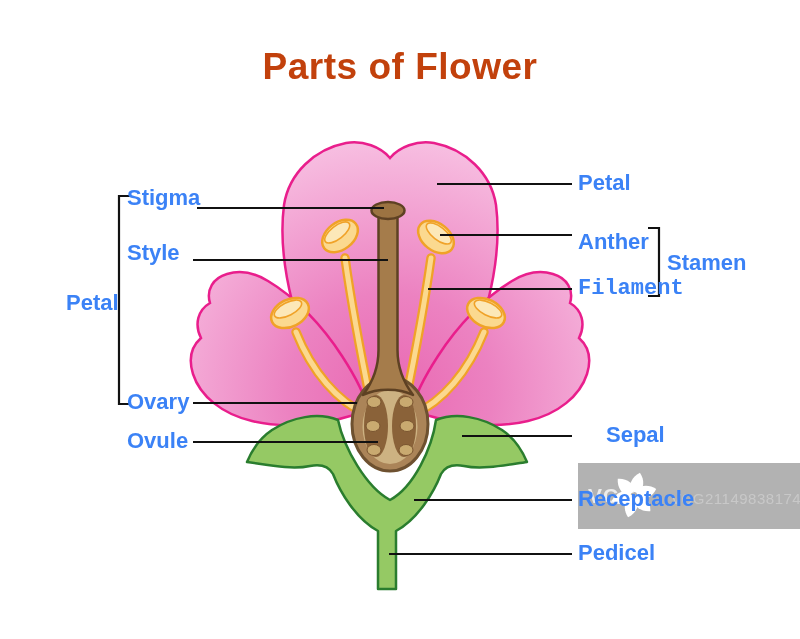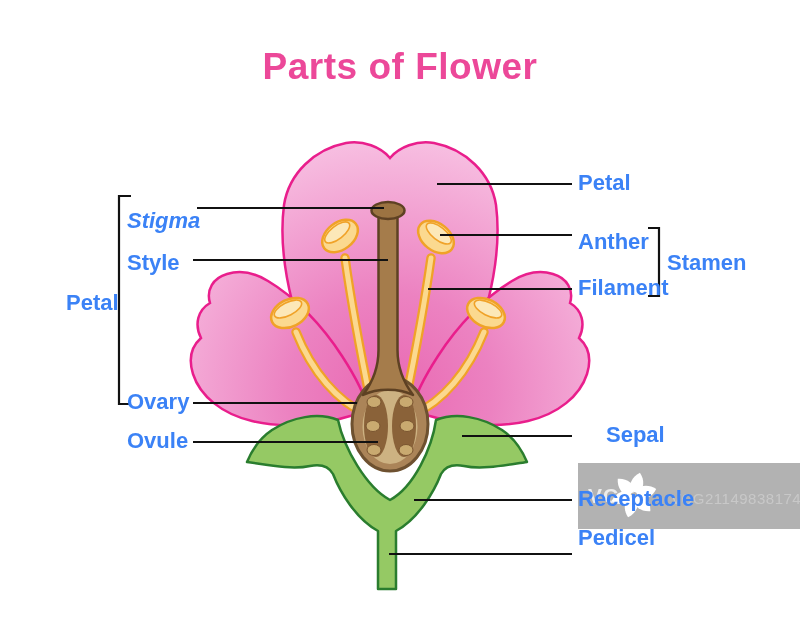--- a/index.html
+++ b/index.html
@@ -2,21 +2,21 @@
 <html><head>
 <meta charset="utf-8">
 <style>
   html,body{margin:0;padding:0;}
   body{
     width:800px;height:639px;position:relative;background:#ffffff;
     font-family:"Liberation Sans", sans-serif;overflow:hidden;
   }
   .title{
     position:absolute;left:0;right:0;top:46px;text-align:center;
-    font-size:37px;font-weight:700;color:#ec4899;letter-spacing:0.5px;
+    font-size:37px;font-weight:700;color:#c2410c;letter-spacing:0.5px;
   }
   .lbl{
     position:absolute;font-size:22px;font-weight:700;color:#3b82f6;
     white-space:nowrap;transform:translateY(-52%);z-index:30;
   }
   #diagram-svg{position:absolute;left:0;top:0;z-index:10;}
   .watermark{
     position:absolute;left:578px;top:463px;width:222px;height:66px;
     z-index:20;overflow:hidden;text-decoration:underline;
   }
@@ -146,24 +146,24 @@
       <path transform="rotate(135)" d="M 0 -23 C 7 -17 8 -8 4 -3 L -4 -3 C -8 -8 -7 -17 0 -23 Z"></path>
       <path transform="rotate(195)" d="M 0 -23 C 7 -17 8 -8 4 -3 L -4 -3 C -8 -8 -7 -17 0 -23 Z"></path>
       <path transform="rotate(255)" d="M 0 -23 C 7 -17 8 -8 4 -3 L -4 -3 C -8 -8 -7 -17 0 -23 Z"></path>
       <path transform="rotate(315)" d="M 0 -23 C 7 -17 8 -8 4 -3 L -4 -3 C -8 -8 -7 -17 0 -23 Z"></path>
     </g>
   </svg>
   <span class="wm-vcg">VCG</span>
   <span class="wm-id" style="color: rgb(200, 200, 200);">VCG211498381744</span>
 </div>
 
-<div class="lbl" style="left:127px;top:222px;font-style:italic;">Stigma</div>
-<div class="lbl" style="left:127px;top:264px;text-align:center;">Style</div>
+<div class="lbl" style="left:127px;top:199px;">Stigma</div>
+<div class="lbl" style="left:127px;top:254px;text-align:center;">Style</div>
 <div class="lbl" style="left:66px;top:304px;">Petal</div>
 <div class="lbl" style="left:127px;top:403px;">Ovary</div>
 <div class="lbl" style="left:127px;top:442px;">Ovule</div>
 <div class="lbl" style="left:578px;top:184px;">Petal</div>
 <div class="lbl" style="left:578px;top:243px;">Anther</div>
 <div class="lbl" style="left:667px;top:264px;">Stamen</div>
-<div class="lbl" style="left:578px;top:289px;">Filament</div>
+<div class="lbl" style="left:578px;top:289px;font-family:Liberation Mono, monospace;">Filament</div>
 <div class="lbl" style="left:578px;top:436px;margin-left:28px;">Sepal</div>
 <div class="lbl" style="left:578px;top:500px;">Receptacle</div>
-<div class="lbl" style="left:578px;top:539px;">Pedicel</div>
+<div class="lbl" style="left:578px;top:554px;">Pedicel</div>
 
 </body></html>

